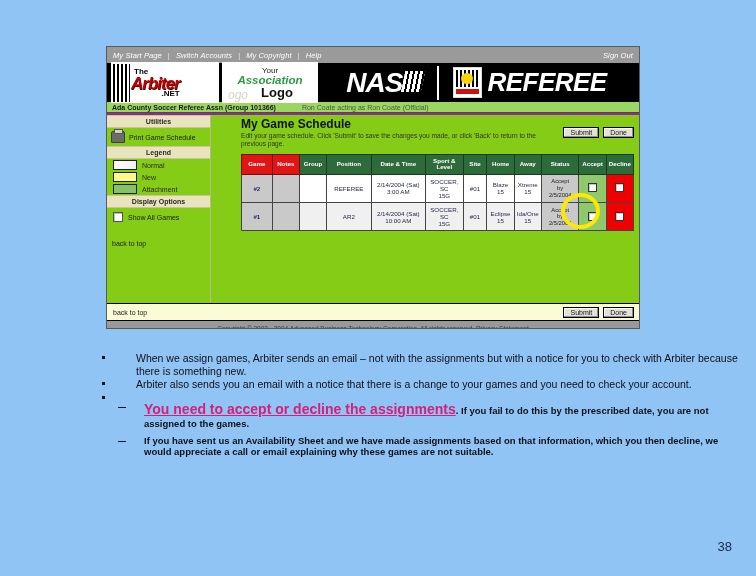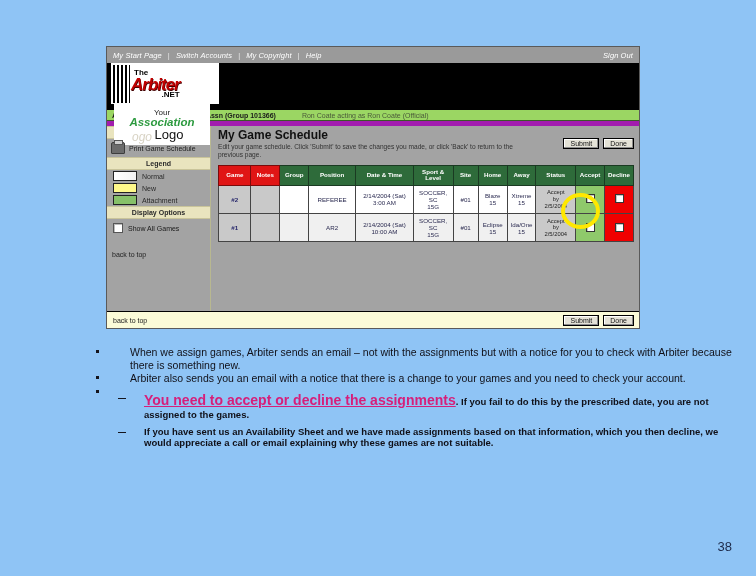--- a/index.html
+++ b/index.html
@@ -42,26 +42,26 @@
   }
   .nav-bar .nav-link { white-space: nowrap; font-style: italic; }
   .nav-bar .nav-sep {
     color: #e8e8e8;
     padding: 0 6px;
   }
   .nav-bar .spacer { flex: 1; }
 
   
   .logo-band {
-    height: 47px;
+    height: 39px;
     background: #000000;
     display: flex;
+    align-items: center;
     padding: 0 4px;
     box-sizing: border-box;
-    flex-direction: column;
   }
   .logo-arbiter {
     width: 108px;
     height: 41px;
     background: #ffffff;
     display: flex;
     align-items: center;
     position: relative;
     overflow: hidden;
     flex: none;
@@ -128,24 +128,25 @@
     font-weight: bold;
     font-style: italic;
     color: #2c9a3f;
     line-height: 1.05;
   }
   .logo-assoc .logo-word {
     font-size: 13px;
     color: #111;
     line-height: 1;
     margin-left: 14px;
+    font-weight: bold;
   }
   .logo-assoc .ghost {
     position: absolute;
-    left: 18px;
+    left: 6px;
     bottom: 1px;
     font-size: 12px;
     color: #d8d3c4;
     font-style: italic;
   }
   .logo-naso {
     flex: 1;
     display: flex;
     align-items: center;
     justify-content: center;
@@ -223,25 +224,26 @@
     border-bottom: 1px solid #3a5a28;
   }
   .account-bar .acting {
     margin-left: 26px;
     font-weight: normal;
     color: #4a5a3a;
   }
 
   
   .page-body {
-    background: #a3a3a3;
+    background: #84cc16;
     height: 190px;
     display: flex;
     box-sizing: border-box;
-    border-top: 5px solid #a21caf;
+    border-top: 2px solid #a21caf;
+    gap: 23px;
   }
   .sidebar {
     width: 104px;
     flex: none;
     border-right: 1px solid #b8b890;
     box-sizing: border-box;
   }
   .sb-head {
     background: #E9E4BE;
     text-align: center;
@@ -438,21 +440,21 @@
   
   #bullets {
     position: absolute;
     left: 88px;
     top: 342px;
     width: 660px;
     color: #101018;
   }
   ul.lvl1 {
     list-style: none;
-    margin: 4px;
+    margin: 10px;
     padding: 0;
   }
   ul.lvl1 > li {
     position: relative;
     padding-left: 38px;
     font-size: 10.5px;
     line-height: 1.2;
     margin-bottom: 1px;
   }
   ul.lvl1 > li > .bull {
@@ -530,20 +532,31 @@
       </div>
     </div>
 
     <div class="logo-assoc">
       <span class="ghost">ogo</span>
       <span class="your">Your</span>
       <span class="assoc">Association</span>
       <span class="logo-word">Logo</span>
     </div>
 
+    <div class="logo-naso">
+      <span class="naso-word">NAS</span>
+      <span class="naso-bars"></span>
+      <span class="naso-divider"></span>
+      <span class="ref-badge">
+        <span class="stripes"></span>
+        <span class="ball"></span>
+        <span class="redbar"></span>
+      </span>
+      <span class="referee-word">REFEREE</span>
+    </div>
   </div>
 
   <div class="account-bar">
     <span>Ada County Soccer Referee Assn (Group 101366)</span>
     <span class="acting">Ron Coate acting as Ron Coate (Official)</span>
   </div>
 
   <div class="page-body">
 
     <div class="sidebar">

